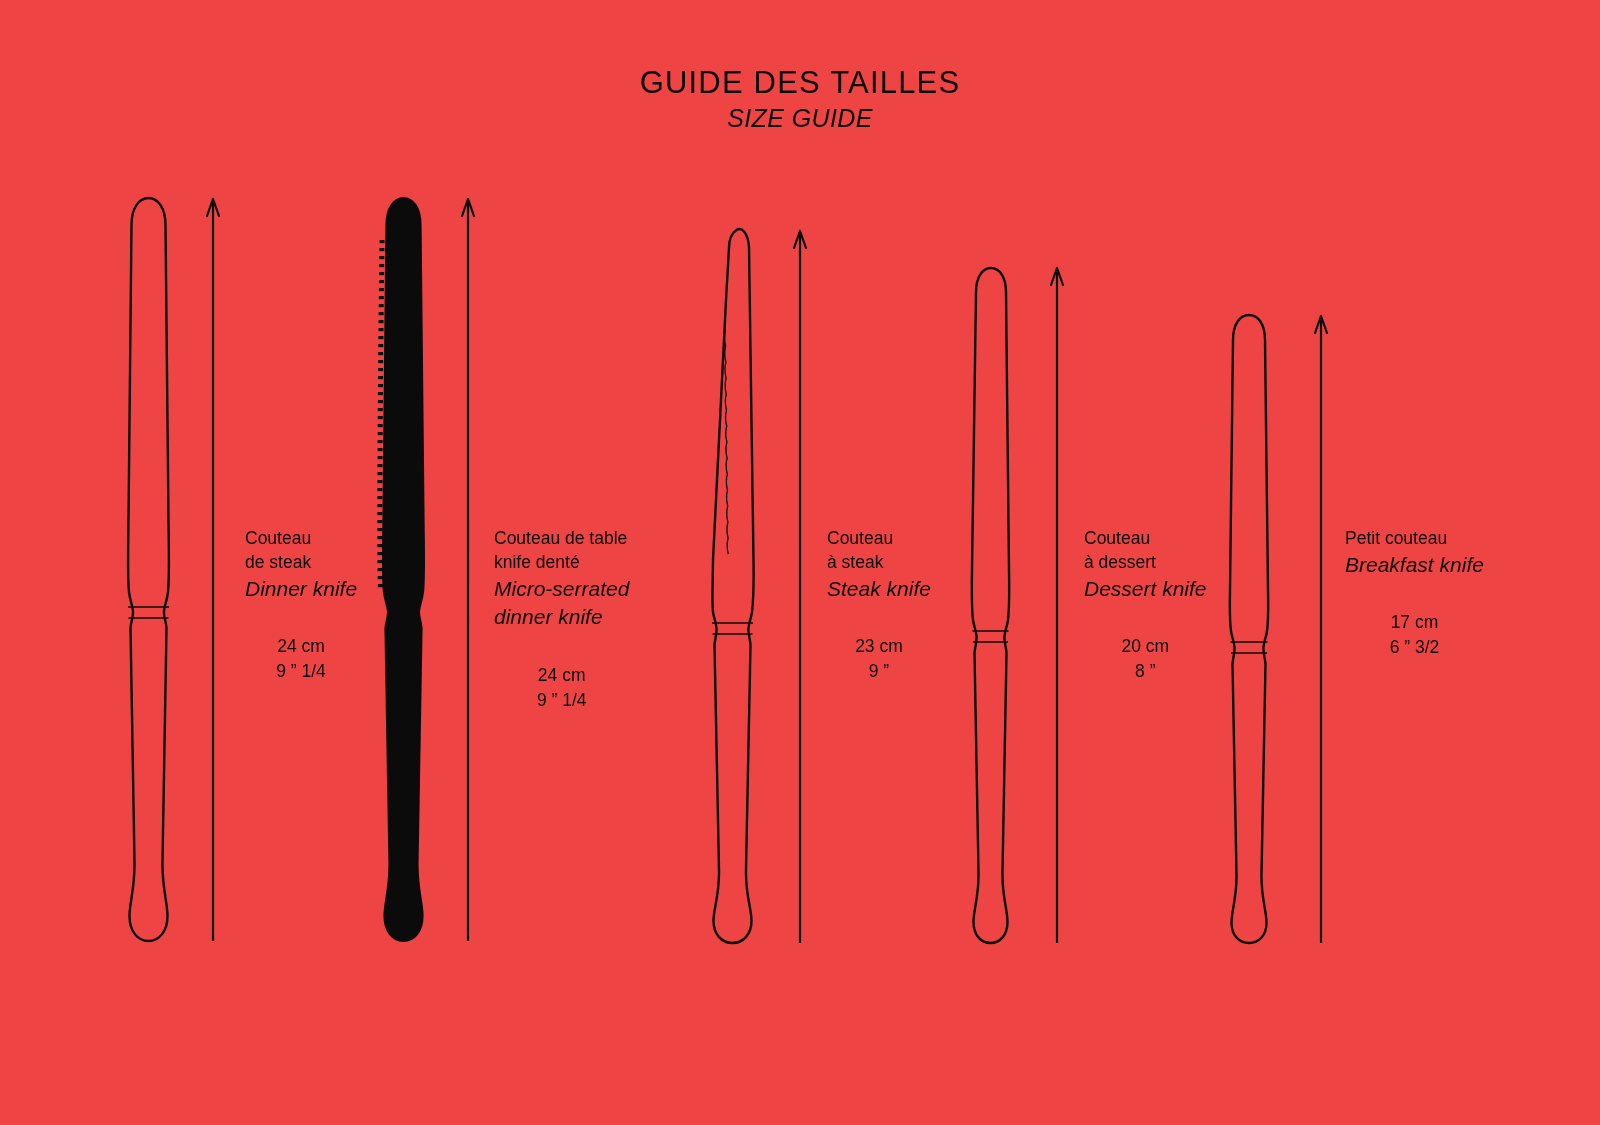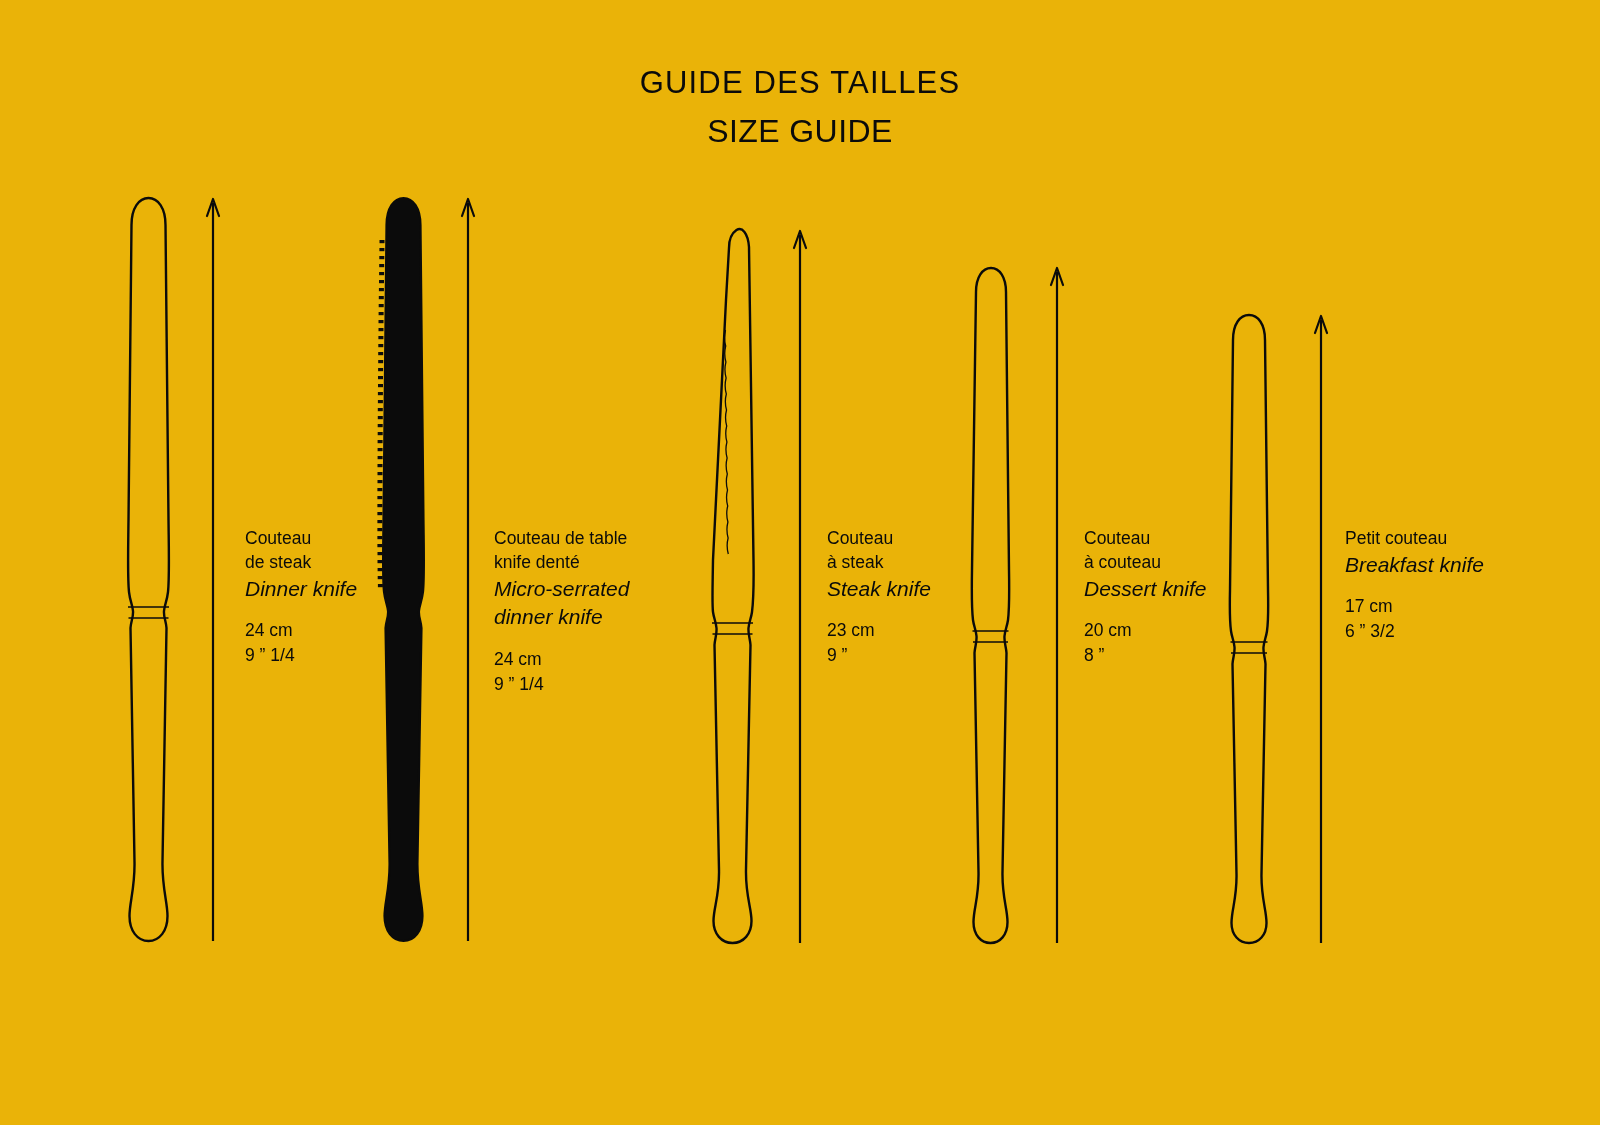--- a/index.html
+++ b/index.html
@@ -11,40 +11,41 @@
     width: 1600px;
     height: 1125px;
     font-family: "Liberation Sans", sans-serif;
     color: #0b0b0b;
     overflow: hidden;
     position: relative;
   }
   #sheet {
     position: absolute;
     inset: 0;
-    background: #eab308;
+    background: #ef4444;
   }
   .title-block {
     position: absolute;
     top: 66px;
     left: 0;
     width: 1600px;
     text-align: center;
   }
   .title-main {
     font-size: 31px;
     letter-spacing: 1.2px;
     font-weight: 400;
     line-height: 1.12;
   }
   .title-sub {
-    font-size: 32px;
+    font-size: 25px;
+    font-style: italic;
     font-weight: 400;
     letter-spacing: 0.4px;
-    margin-top: 12px;
+    margin-top: 3px;
   }
   .knife-group {
     position: absolute;
     top: 0;
     height: 1112px;
   }
   .knife-svg {
     position: absolute;
     top: 0;
     left: 0;
@@ -56,21 +57,22 @@
     white-space: nowrap;
   }
   .caption .fr {
     font-style: normal;
   }
   .caption .en {
     font-style: italic;
     font-size: 21px;
   }
   .caption .measure {
-    margin-top: 15px;
+    margin-top: 31px;
+    text-align: center;
   }
   .caption .measure div {
     line-height: 1.42;
   }
 </style>
 </head>
 <body>
 
 <div id="sheet">
 
@@ -275,21 +277,21 @@
         <path d="M37.5 631 L73.5 631" stroke-width="1.5"></path>
         <path d="M38 642 L73 642" stroke-width="1.5"></path>
       </g>
       <g stroke="#0b0b0b" stroke-width="2.2" fill="none">
         <line x1="122" y1="272" x2="122" y2="943"></line>
         <path d="M116 285 L122 268 L128 285" stroke-linecap="round" stroke-linejoin="round"></path>
       </g>
     </svg>
     <div class="caption" style="left:149px; top:527px;">
       <div class="fr">Couteau</div>
-      <div class="fr">à couteau</div>
+      <div class="fr">à dessert</div>
       <div class="en">Dessert knife</div>
       <div class="measure">
         <div>20 cm</div>
         <div>8 ”</div>
       </div>
     </div>
   </div>
 
   <div class="knife-group" style="left:1195px; width:330px;">
     <svg class="knife-svg" width="330" height="1125" viewBox="0 0 330 1125">

